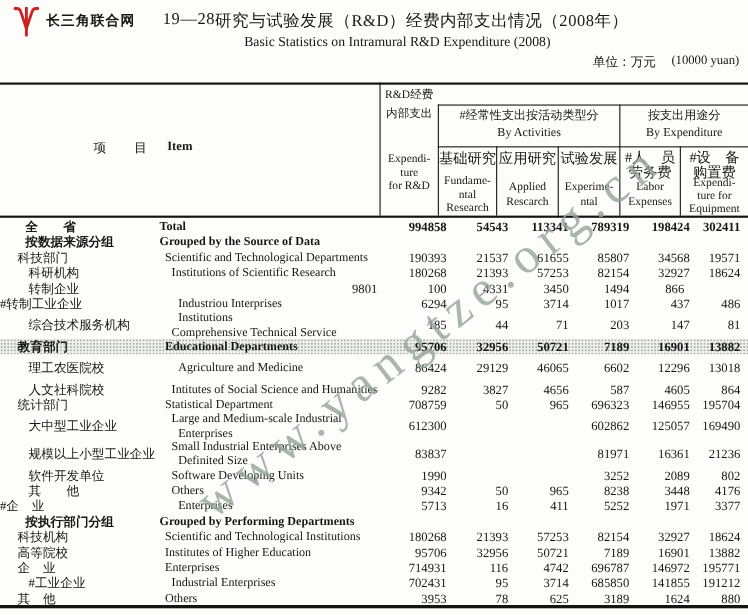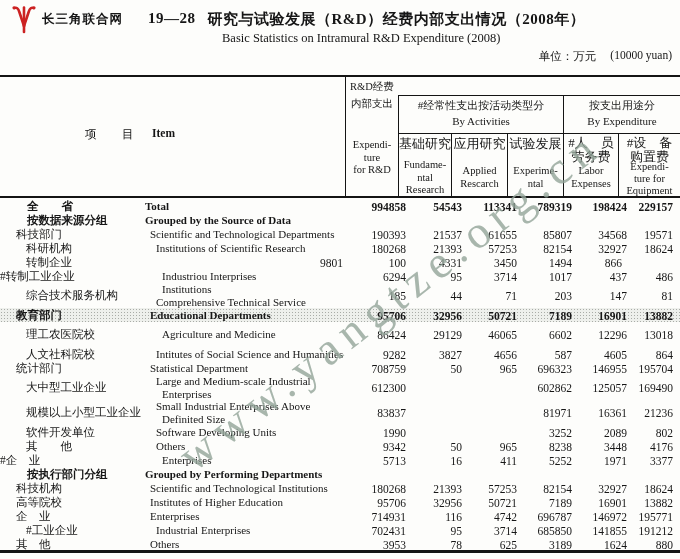--- a/index.html
+++ b/index.html
@@ -6,22 +6,22 @@
   body{background:#fff;font-family:"Liberation Serif","DejaVu Serif",serif;color:#161616;}
   .page{position:relative;width:680px;height:559px;background:#fdfdfb;overflow:hidden;outline:1px solid #d8d8d4;}
 
   
   .watermark{position:absolute;left:390px;top:300px;transform:translate(-50%,-50%) rotate(-38deg);
     font-size:46px;letter-spacing:8px;color:rgba(146,164,152,.45);white-space:nowrap;z-index:3;pointer-events:none;}
 
   
   .logo{position:absolute;left:11px;top:5px;display:flex;align-items:center;gap:5px;z-index:2;}
   .logo .site{font-size:12.5px;font-weight:bold;letter-spacing:1px;}
-  .title-row{position:absolute;left:148px;top:10px;display:flex;gap:12px;z-index:2;
-    font-size:15px;font-weight:bold;letter-spacing:.5px;white-space:nowrap;}
+  .title-row{position:absolute;left:148px;top:10px;display:flex;gap:0;z-index:2;
+    font-size:15px;font-weight:normal;letter-spacing:.5px;white-space:nowrap;}
   .subtitle{position:absolute;left:222px;top:31px;font-size:12.5px;z-index:2;}
   .unit{position:absolute;right:8px;top:49px;font-size:11.5px;display:flex;gap:14px;z-index:2;}
 
   
   .rule{position:absolute;background:#141414;z-index:1;}
   .vrule{position:absolute;width:1px;background:#141414;z-index:1;}
 
   
   .hcell{position:absolute;text-align:center;z-index:2;}
   .th-cn{font-size:13px;line-height:15px;white-space:nowrap;}
@@ -48,21 +48,21 @@
 
   
   #rows{position:absolute;left:0;top:199px;width:680px;z-index:2;}
   .row{display:grid;grid-template-columns:140px 205px 63px 56px 55px 55px 55px 51px;
     align-items:center;height:14px;font-size:11.5px;}
   .row.tall{height:25px;}
   .row.bold{font-weight:bold;}
   .row.shaded{background-color:#eef0ec;
     background-image:radial-gradient(circle,#a9aca7 .6px,transparent .75px);background-size:3px 3px;}
   .cn{white-space:nowrap;}
-  .cn.i0{padding-left:6px;margin-left:21px;} .cn.i1{padding-left:16px;} .cn.i2{padding-left:26px;} .cn.i3{}
+  .cn.i0{padding-left:23px;} .cn.i1{padding-left:16px;} .cn.i2{padding-left:26px;} .cn.i3{}
   .en{white-space:nowrap;font-size:11px;}
   .en.e0{padding-left:5px;} .en.e1{padding-left:10px;} .en.e2{padding-left:16px;} .en.e3{padding-left:22px;}
   .en .l{display:block;line-height:12.5px;}
   .en .cont{padding-left:6px;}
   .num{text-align:right;padding-right:2px;font-variant-numeric:tabular-nums;}
   .row .num:last-child{padding-right:7px;}
 </style>
 </head>
 <body>
 
@@ -136,21 +136,21 @@
       <div class="row bold">
         <span class="cn i0">全　　省</span>
         <span class="en e0">
           <span class="l">Total</span>
         </span>
         <span class="num">994858</span>
         <span class="num">54543</span>
         <span class="num">113341</span>
         <span class="num">789319</span>
         <span class="num">198424</span>
-        <span class="num">229157</span>
+        <span class="num">302411</span>
       </div>
       <div class="row bold">
         <span class="cn i0">按数据来源分组</span>
         <span class="en e0">
           <span class="l">Grouped by the Source of Data</span>
         </span>
         <span class="num"></span>
         <span class="num"></span>
         <span class="num"></span>
         <span class="num"></span>

